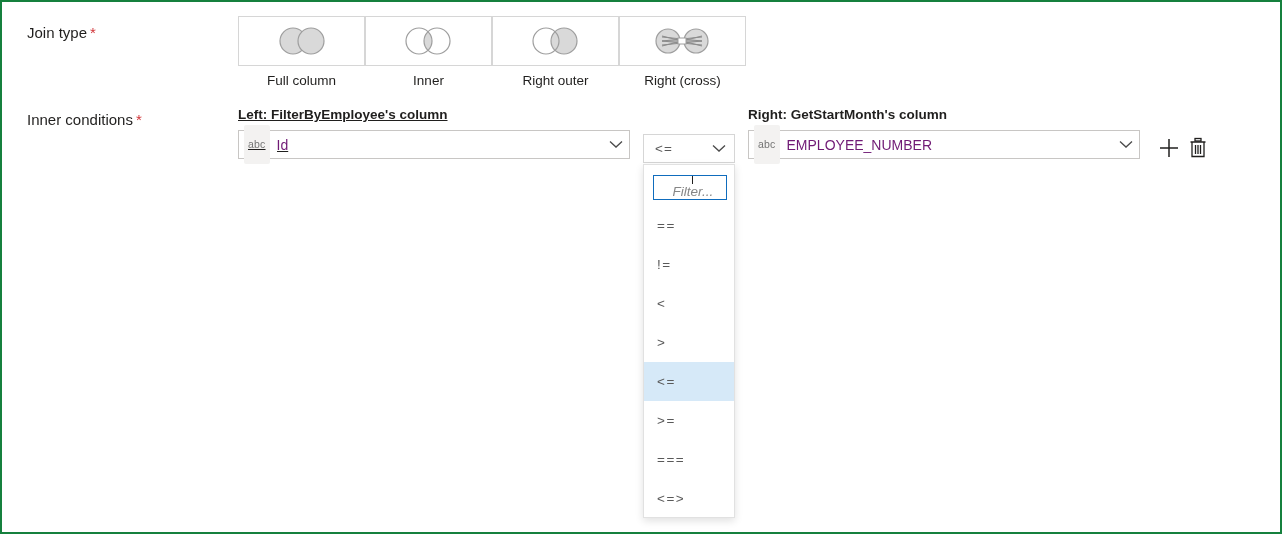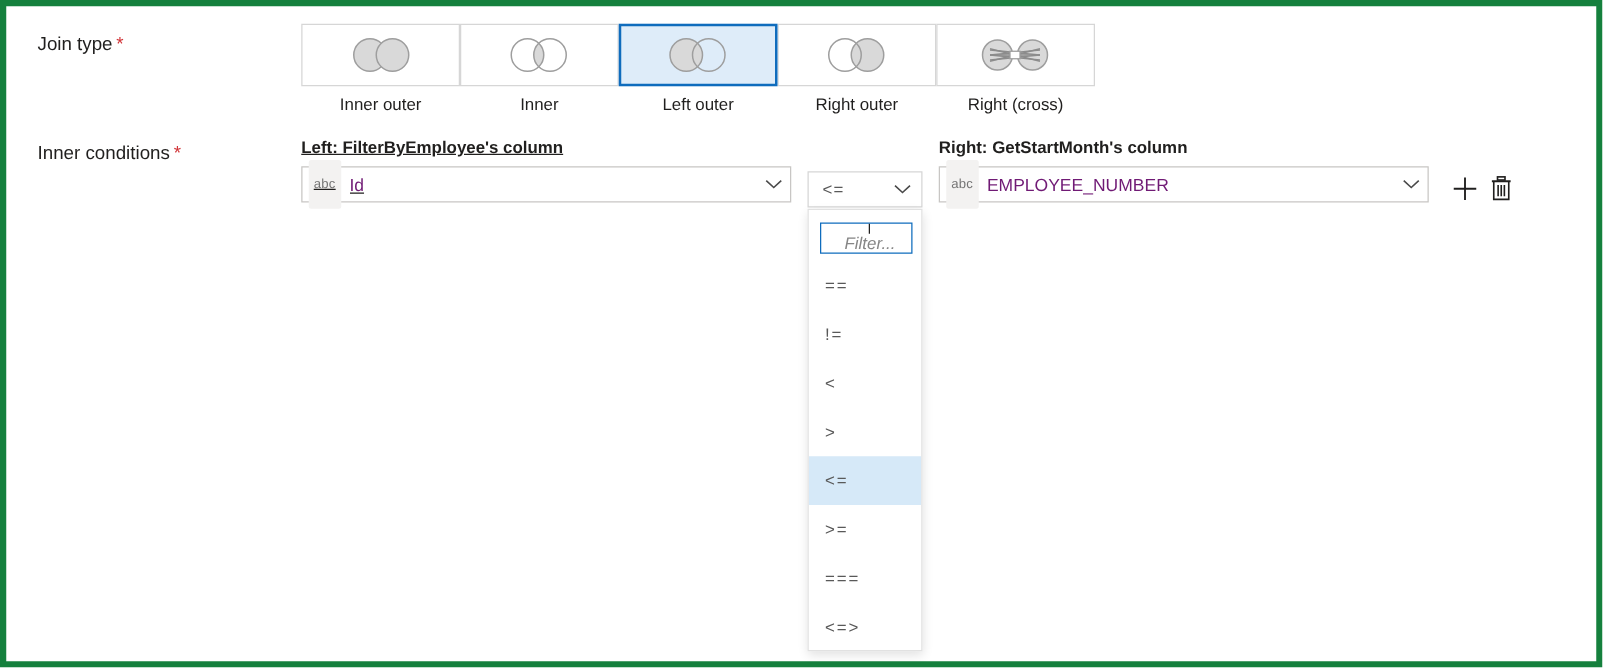--- a/index.html
+++ b/index.html
@@ -12,21 +12,21 @@
     width: 1282px;
     height: 534px;
     overflow: hidden;
     color: #201f1e;
   }
   .page {
     position: relative;
     box-sizing: border-box;
     width: 1282px;
     height: 534px;
-    border: 5px solid #15803d;
+    border: 2px solid #15803d;
     background: #ffffff;
   }
 
   
   .row-join-type {
     position: absolute;
     left: 0; top: 0;
     width: 1280px;
     height: 95px;
   }
@@ -238,48 +238,39 @@
 
     <div class="join-type-tiles">
 
       <div class="tile">
         <div class="tile-box">
           <svg width="56" height="30" viewBox="0 0 56 30">
             <circle cx="19" cy="15" r="13" fill="#d9d9d9" stroke="#9e9e9e" stroke-width="1.2"></circle>
             <circle cx="37" cy="15" r="13" fill="#d9d9d9" stroke="#9e9e9e" stroke-width="1.2"></circle>
           </svg>
         </div>
-        <div class="tile-caption">Inner outer</div>
+        <div class="tile-caption">Full column</div>
       </div>
 
       <div class="tile">
         <div class="tile-box">
           <svg width="56" height="30" viewBox="0 0 56 30">
             <defs>
               <clipPath id="clipA">
                   <circle cx="19" cy="15" r="13"></circle>
                 </clipPath>
             </defs>
             <circle cx="37" cy="15" r="13" fill="#d9d9d9" stroke="none" clip-path="url(#clipA)"></circle>
             <circle cx="19" cy="15" r="13" fill="none" stroke="#9e9e9e" stroke-width="1.2"></circle>
             <circle cx="37" cy="15" r="13" fill="none" stroke="#9e9e9e" stroke-width="1.2"></circle>
           </svg>
         </div>
         <div class="tile-caption">Inner</div>
       </div>
 
-      <div class="tile selected">
-        <div class="tile-box">
-          <svg width="56" height="30" viewBox="0 0 56 30">
-            <circle cx="19" cy="15" r="13" fill="#d9d9d9" stroke="#9e9e9e" stroke-width="1.2"></circle>
-            <circle cx="37" cy="15" r="13" fill="none" stroke="#9e9e9e" stroke-width="1.2"></circle>
-          </svg>
-        </div>
-        <div class="tile-caption">Left outer</div>
-      </div>
 
       <div class="tile">
         <div class="tile-box">
           <svg width="56" height="30" viewBox="0 0 56 30">
             <circle cx="37" cy="15" r="13" fill="#d9d9d9" stroke="#9e9e9e" stroke-width="1.2"></circle>
             <circle cx="19" cy="15" r="13" fill="none" stroke="#9e9e9e" stroke-width="1.2"></circle>
           </svg>
         </div>
         <div class="tile-caption">Right outer</div>
       </div>

